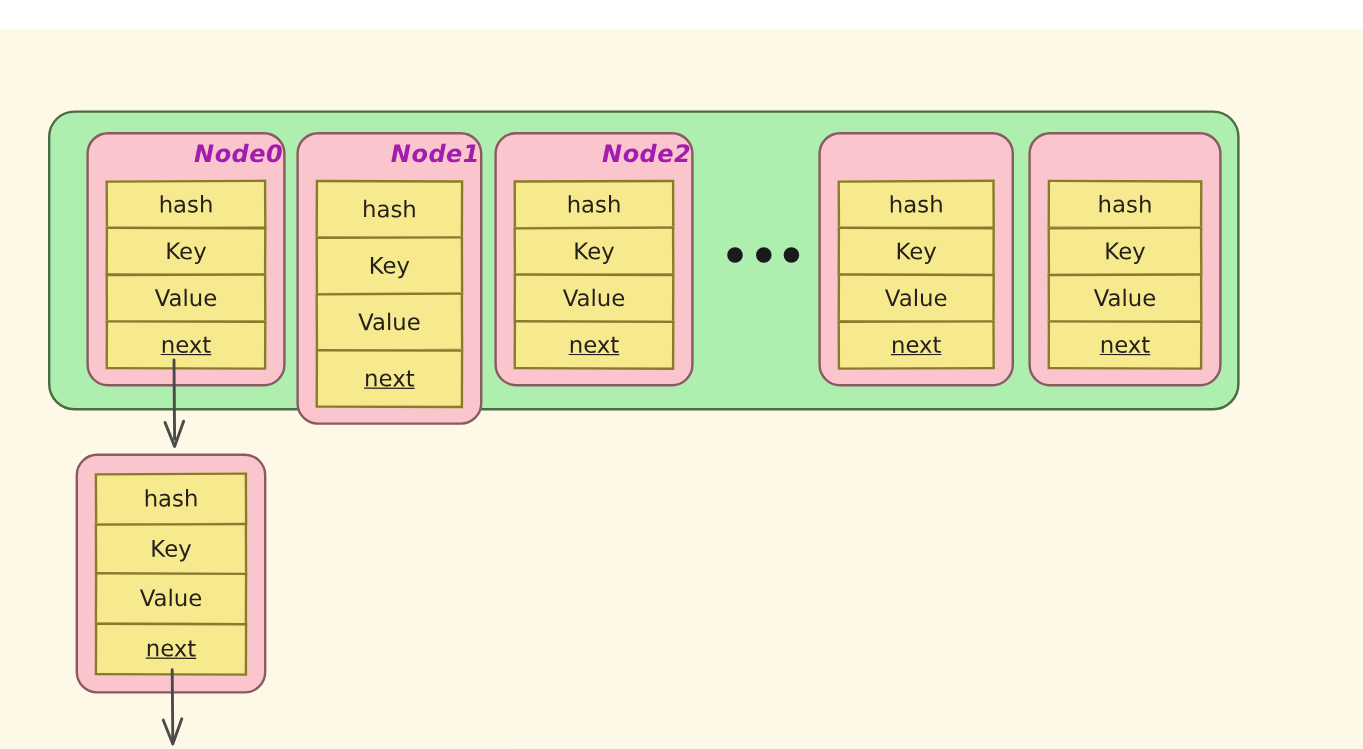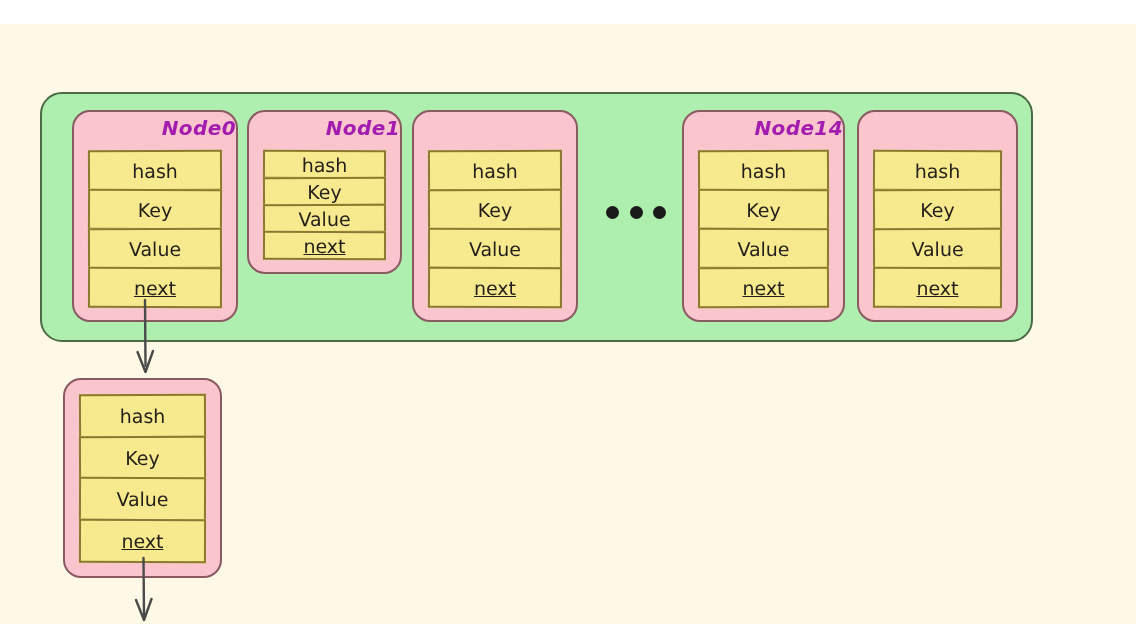--- a/index.html
+++ b/index.html
@@ -137,47 +137,47 @@
   <div class="node" style="left:72px; top:110px; width:166px; height:212px;">
     <div class="node-title">Node0</div>
     <div class="fields">
       <div class="field r0">hash</div>
       <div class="field r1">Key</div>
       <div class="field r2">Value</div>
       <div class="field r3">next</div>
     </div>
   </div>
 
-  <div class="node" style="left:247px; top:110px; width:155px; height:164px;">
+  <div class="node" style="left:247px; top:110px; width:155px; height:244px;">
     <div class="node-title">Node1</div>
     <div class="fields">
       <div class="field r1">hash</div>
       <div class="field r2">Key</div>
       <div class="field r0">Value</div>
       <div class="field r3">next</div>
     </div>
   </div>
 
   <div class="node" style="left:412px; top:110px; width:166px; height:212px;">
+    <div class="node-title">Node2</div>
     <div class="fields">
       <div class="field r2">hash</div>
       <div class="field r0">Key</div>
       <div class="field r3">Value</div>
       <div class="field r1">next</div>
     </div>
   </div>
 
   <div class="ellipsis">
     <span class="dot"></span>
     <span class="dot"></span>
     <span class="dot"></span>
   </div>
 
   <div class="node" style="left:682px; top:110px; width:163px; height:212px;">
-    <div class="node-title">Node14</div>
     <div class="fields">
       <div class="field r0">hash</div>
       <div class="field r3">Key</div>
       <div class="field r1">Value</div>
       <div class="field r2">next</div>
     </div>
   </div>
 
   <div class="node" style="left:857px; top:110px; width:161px; height:212px;">
     <div class="fields">

